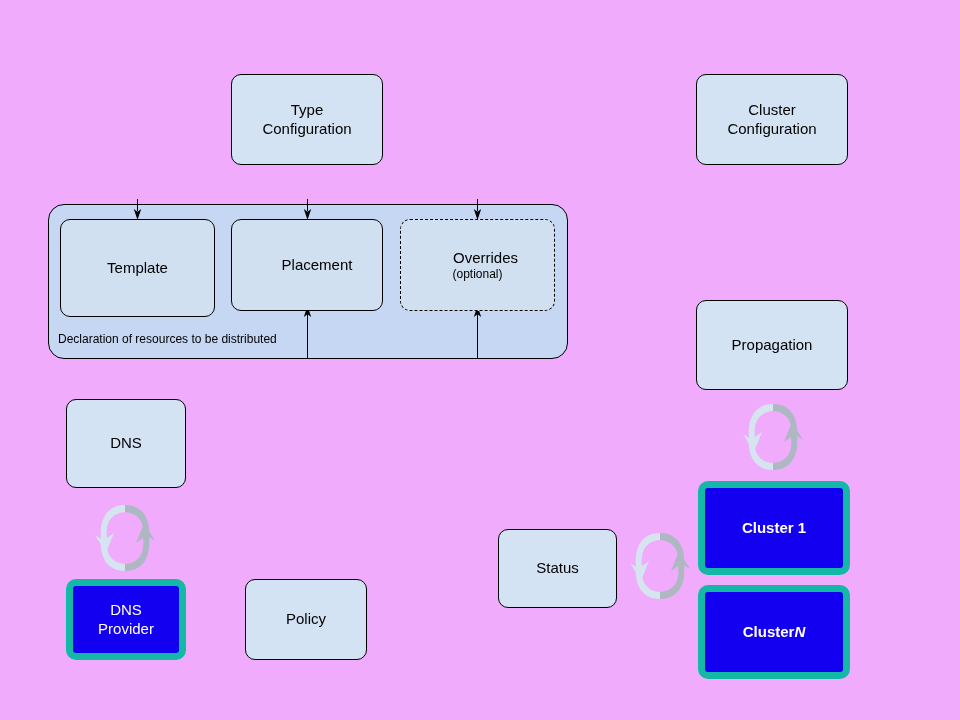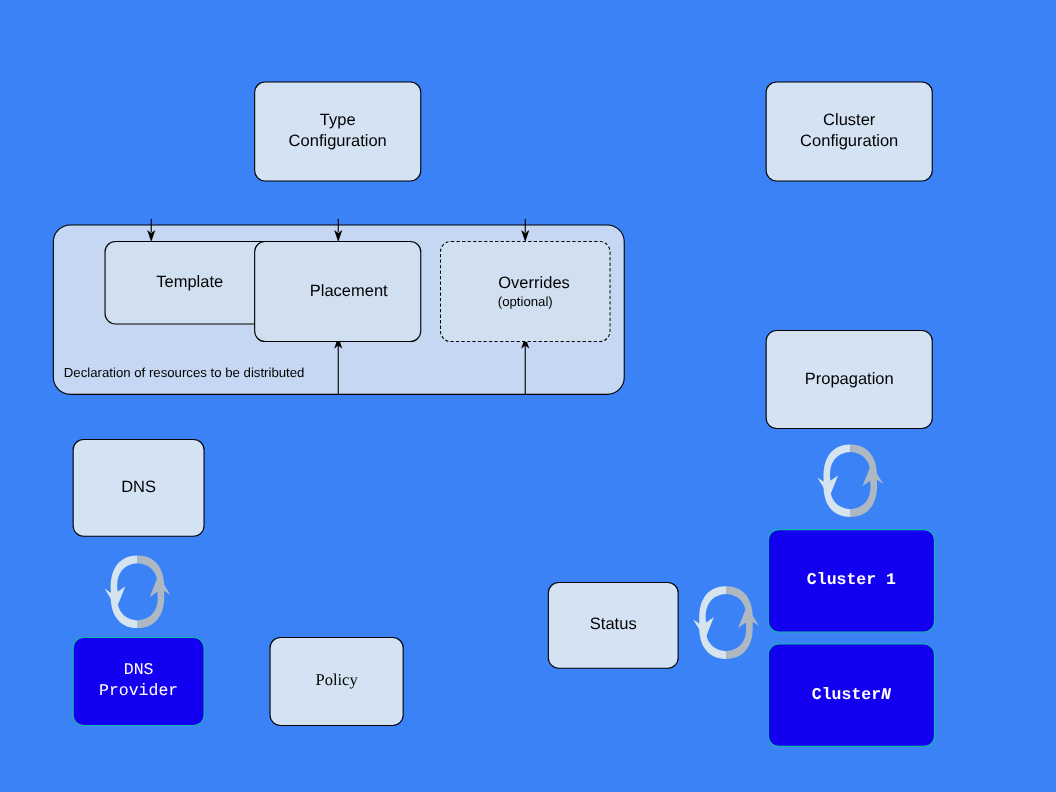--- a/index.html
+++ b/index.html
@@ -4,21 +4,21 @@
 <style>
   html, body {
     margin: 0;
     padding: 0;
     background: #000000;
   }
   #canvas {
     position: relative;
     width: 960px;
     height: 720px;
-    background: #3b82f6;
+    background: #f0abfc;
     overflow: hidden;
     font-family: "Liberation Sans", sans-serif;
   }
   .box {
     position: absolute;
     box-sizing: border-box;
     border-radius: 10px;
     display: flex;
     align-items: center;
     justify-content: center;
@@ -35,23 +35,22 @@
   .box-inner {
     background: #d0e0f1;
     border: 1px solid #000000;
   }
   .box-dashed {
     background: #d0e0f1;
     border: 1px dashed #000000;
   }
   .box-blue {
     background: #1400f0;
-    border: 1px solid #14b8a6;
+    border: 7px solid #14b8a6;
     color: #ffffff;
-    font-family: Liberation Mono, monospace;
   }
   .box-blue.bold { font-weight: bold; }
 
   .panel {
     position: absolute;
     box-sizing: border-box;
     background: #c6d7f3;
     border: 1px solid #000000;
     border-radius: 16px;
   }
@@ -101,21 +100,21 @@
   <div class="vline" style="left:307px; top:199px; height:12px;"></div>
   <svg class="arrow-svg" style="left:301px; top:208px;" width="13" height="12" viewBox="0 0 13 12">
     <polygon points="6.5,12 2.8,1 6.5,3.8 10.2,1" fill="#000"></polygon>
   </svg>
 
   <div class="vline" style="left:477px; top:199px; height:12px;"></div>
   <svg class="arrow-svg" style="left:471px; top:208px;" width="13" height="12" viewBox="0 0 13 12">
     <polygon points="6.5,12 2.8,1 6.5,3.8 10.2,1" fill="#000"></polygon>
   </svg>
 
-  <div class="box box-inner" style="left:60px; top:219px; width:155px; height:76px;margin-left:35px;">Template</div>
+  <div class="box box-inner" style="left:60px; top:219px; width:155px; height:98px;">Template</div>
 
   <div class="box box-inner" style="left:231px; top:219px; width:152px; height:92px;padding-left:20px;">Placement</div>
 
   <div class="box box-dashed" style="left:400px; top:219px; width:155px; height:92px; flex-direction:column;">
     <span style="font-size:15px;margin-left:16px;">Overrides</span>
     <span style="font-size:12px;">(optional)</span>
   </div>
 
   <div class="caption" style="left:58px; top:332px;">Declaration of resources to be distributed</div>
 
@@ -125,21 +124,21 @@
   <svg class="cycle" style="left:92px; top:497px;" width="66" height="82" viewBox="0 0 66 82">
     <path d="M33 8 C 14 8 7 24 9 42 L 3 38 L 14 56 L 22 36 L 15 41 C 13 26 19 16 33 15 Z" fill="#d6e4f0"></path>
     <path d="M33 74 C 52 74 59 58 57 40 L 63 44 L 52 26 L 44 46 L 51 41 C 53 56 47 66 33 67 Z" fill="#aeb8c2"></path>
     <path d="M33 8 C 52 8 59 24 57 42 L 51 41 C 53 26 47 16 33 15 Z" fill="#aeb8c2"></path>
     <path d="M33 74 C 14 74 7 58 9 40 L 15 41 C 13 56 19 66 33 67 Z" fill="#d6e4f0"></path>
   </svg>
 
   <div class="box box-blue" style="left:66px; top:579px; width:120px; height:81px;">DNS
 Provider</div>
 
-  <div class="box box-light" style="left:245px; top:579px; width:122px; height:81px;font-family:Liberation Serif, serif;">Policy</div>
+  <div class="box box-light" style="left:245px; top:579px; width:122px; height:81px;">Policy</div>
 
   <div class="box box-light" style="left:498px; top:529px; width:119px; height:79px;">Status</div>
 
   <svg class="cycle" style="left:627px; top:522px;" width="66" height="88" viewBox="0 0 66 82">
     <path d="M33 8 C 14 8 7 24 9 42 L 3 38 L 14 56 L 22 36 L 15 41 C 13 26 19 16 33 15 Z" fill="#d6e4f0"></path>
     <path d="M33 74 C 52 74 59 58 57 40 L 63 44 L 52 26 L 44 46 L 51 41 C 53 56 47 66 33 67 Z" fill="#aeb8c2"></path>
     <path d="M33 8 C 52 8 59 24 57 42 L 51 41 C 53 26 47 16 33 15 Z" fill="#aeb8c2"></path>
     <path d="M33 74 C 14 74 7 58 9 40 L 15 41 C 13 56 19 66 33 67 Z" fill="#d6e4f0"></path>
   </svg>
 

